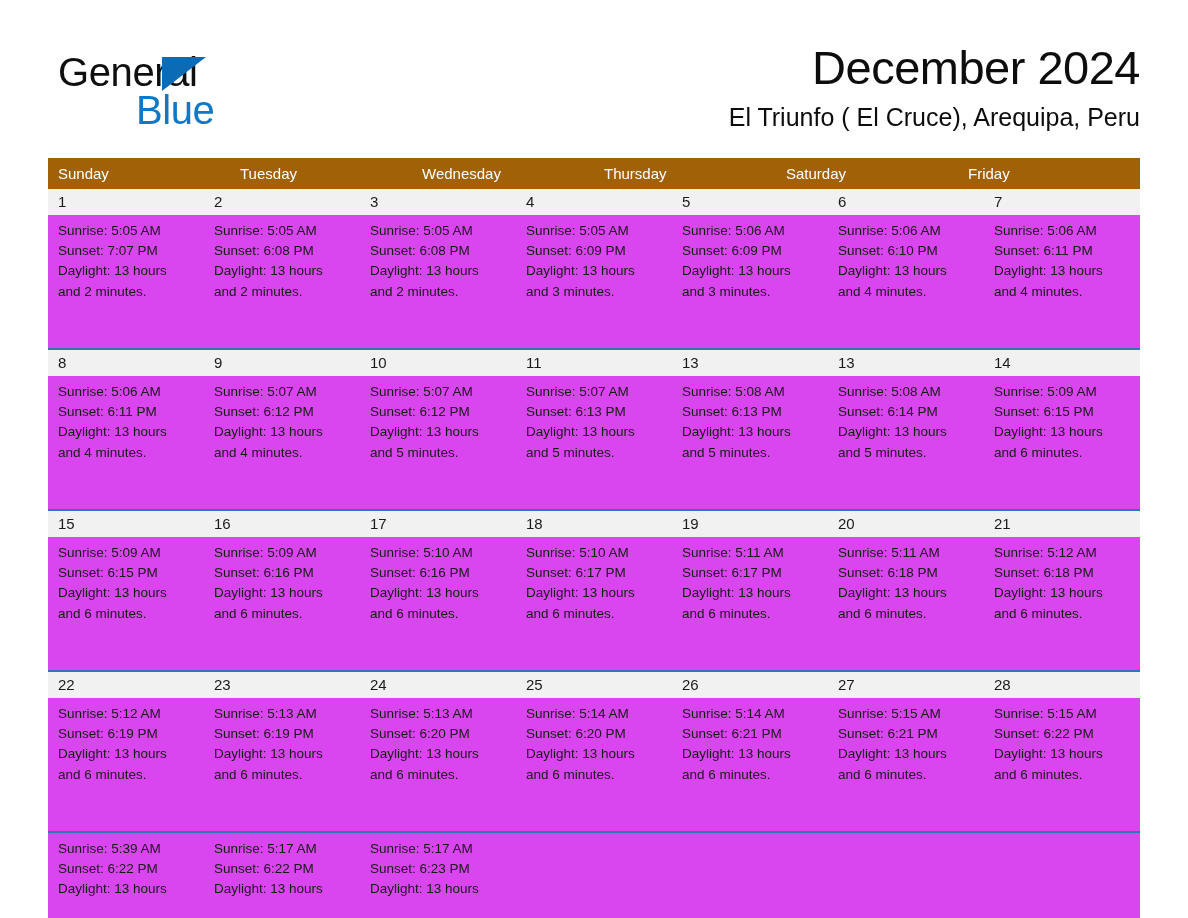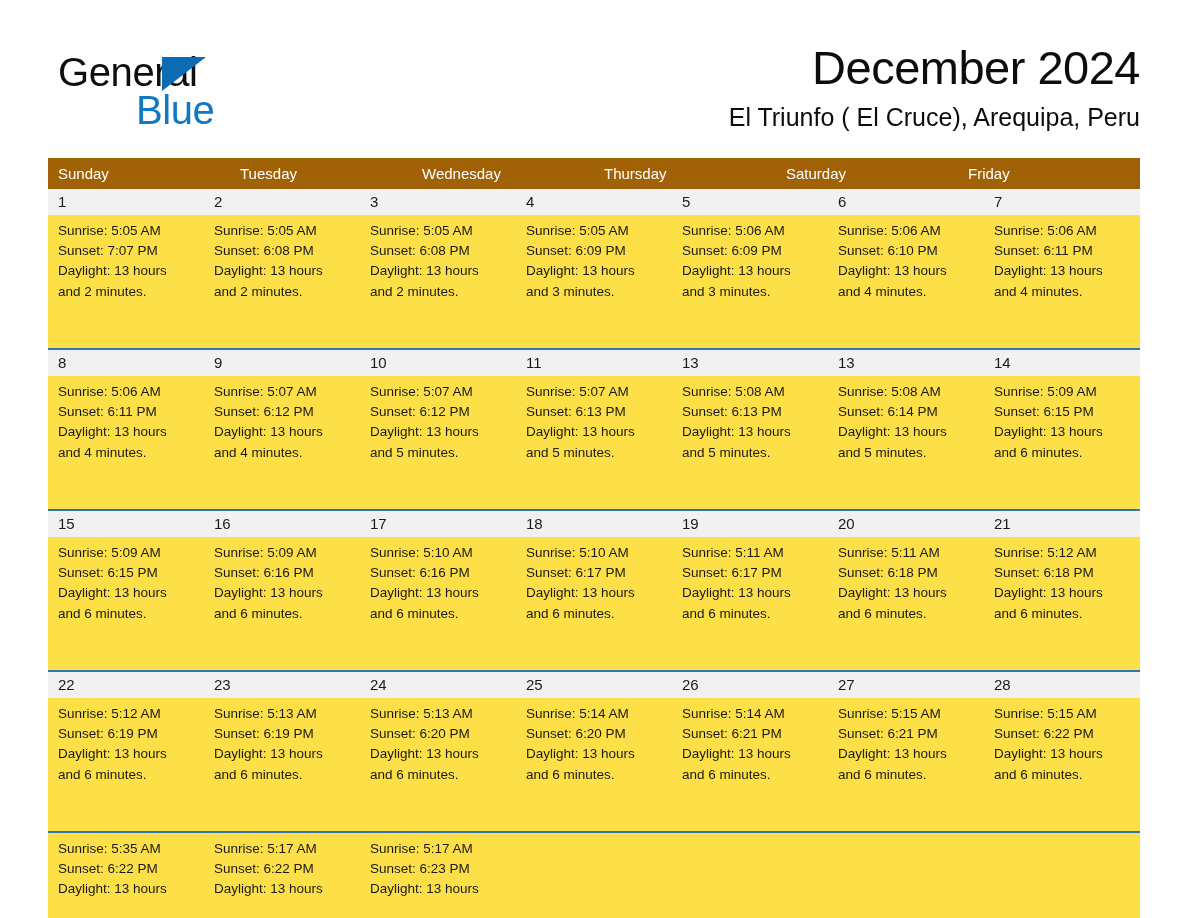--- a/index.html
+++ b/index.html
@@ -124,21 +124,21 @@
 
   .week-body {
     display: flex;
   }
   .day-cell {
     flex: 1 1 0;
     min-width: 0;
     box-sizing: border-box;
     height: 133px;
     position: relative;
-    background: #fde047;
+    background: #d946ef;
   }
   .week:last-child .day-cell { height: 120px; }
 
   .daynum-band {
     display: flex;
     background: #f1f1f1;
     height: 26px;
   }
   .daynum {
     flex: 1 1 0;
@@ -472,21 +472,21 @@
         </div>
           </div>
       </div>
     </div>
 
     <div class="week">
       <div class="week-rule"></div>
       <div class="week-body">
         <div class="day-cell">
             <div class="cell-info">
-          <div>Sunrise: 5:35 AM</div>
+          <div>Sunrise: 5:39 AM</div>
           <div>Sunset: 6:22 PM</div>
           <div class="wrap2">Daylight: 13 hours</div>
 
         </div>
           </div>
         <div class="day-cell">
             <div class="cell-info">
           <div>Sunrise: 5:17 AM</div>
           <div>Sunset: 6:22 PM</div>
           <div class="wrap2">Daylight: 13 hours</div>

